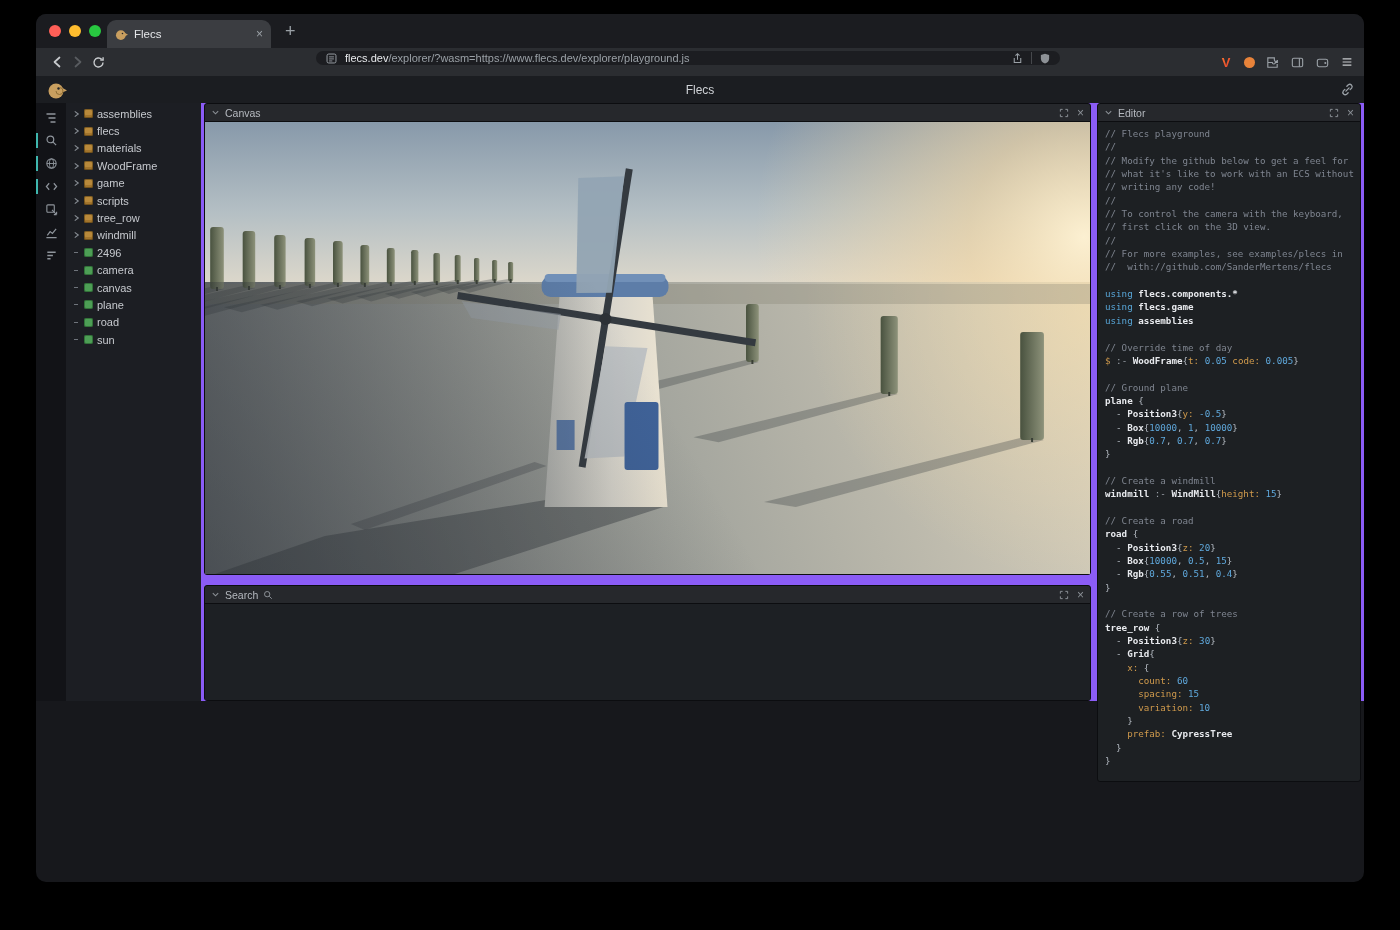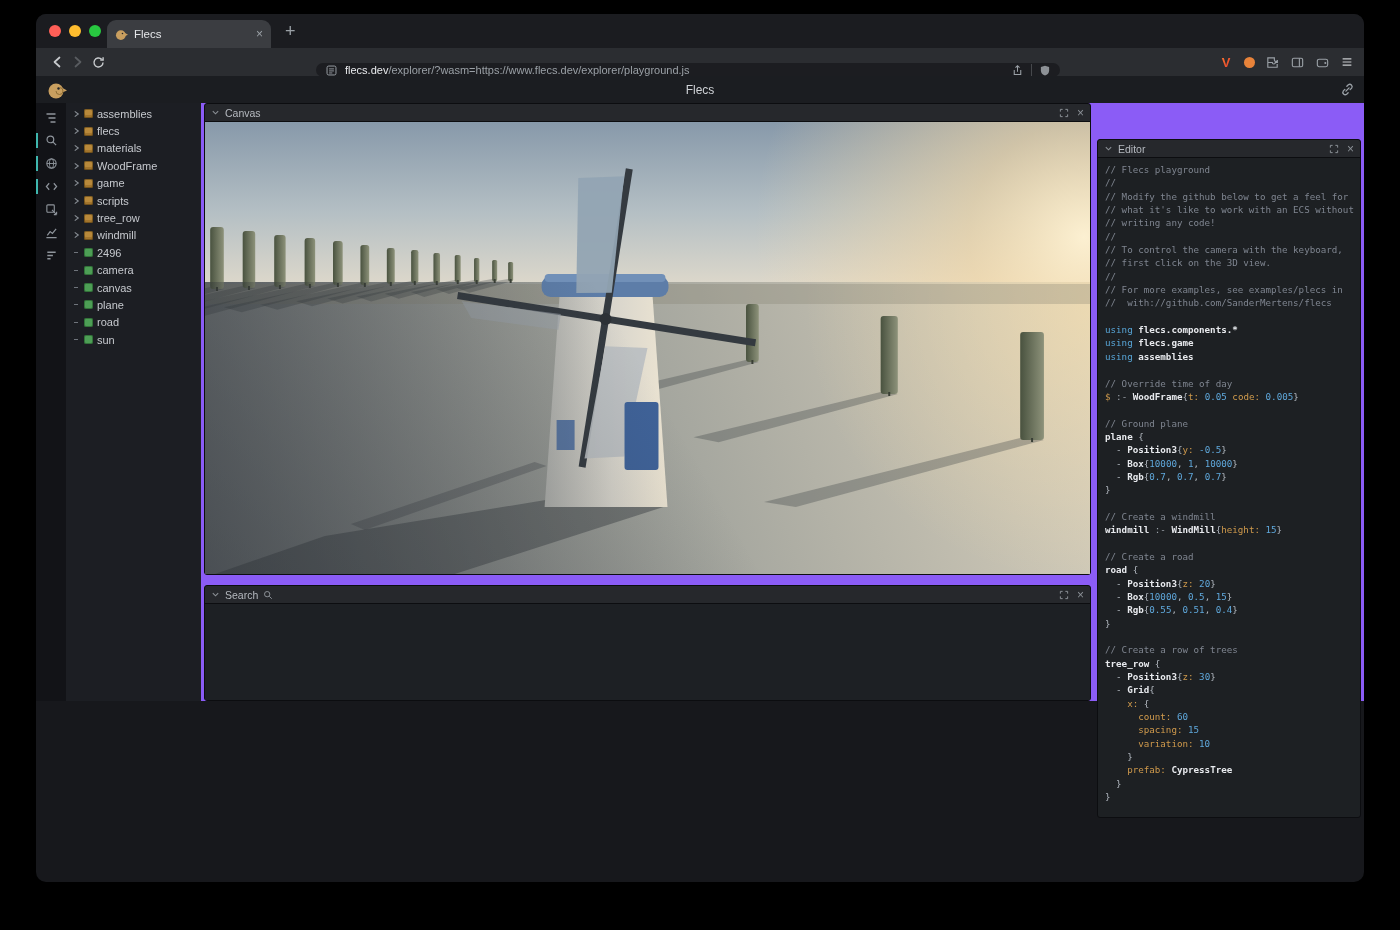--- a/index.html
+++ b/index.html
@@ -11,21 +11,21 @@
   .tabstrip{height:34px;background:#1b1c20;display:flex;align-items:center;padding-left:13px;}
   .lights{display:flex;gap:8px;align-items:center;}
   .light{width:12px;height:12px;border-radius:50%;}
   .light.r{background:#ff5f57}.light.y{background:#febc2e}.light.g{background:#28c840}
   .tab{margin-left:6px;width:164px;height:28px;background:#3b3d41;border-radius:9px 9px 0 0;display:flex;align-items:center;gap:6px;padding:0 8px;position:relative;top:3px;}
   .tab-title{flex:1;font-size:11.5px;color:#e4e6e9;white-space:nowrap;overflow:hidden;}
   .tab-close{color:#9aa0a6;font-size:12px;line-height:1;}
   .newtab{color:#9aa0a6;font-size:18px;margin-left:14px;}
   .toolbar{height:28px;background:#2b2d31;display:flex;align-items:center;padding:0 10px;position:relative;}
   .navbtn{width:21px;height:22px;display:flex;align-items:center;justify-content:center;}
-  .urlbar{position:absolute;left:280px;top:15px;width:744px;height:14px;background:#1c1d21;border-radius:11px;display:flex;align-items:center;padding:0 9px;gap:7px;}
+  .urlbar{position:absolute;left:280px;top:3px;width:744px;height:14px;background:#1c1d21;border-radius:11px;display:flex;align-items:center;padding:0 9px;gap:7px;}
   .url-text{font-size:11px;color:#9aa0a6;white-space:nowrap;overflow:hidden;flex:1;}
   .url-domain{color:#e8eaed;}
   .url-sep{width:1px;height:12px;background:#46484c;flex:none;}
   .toolbar-right{margin-left:auto;display:flex;align-items:center;gap:10px;}
   .orange-dot{width:11px;height:11px;border-radius:50%;background:#e8833a;}
 
   
   .pageheader{height:27px;background:#1b1d21;position:relative;display:flex;align-items:center;}
   .page-title{position:absolute;left:0;right:0;text-align:center;font-size:12px;color:#cfd2d6;}
   .page-logo{margin-left:11px;z-index:1;display:flex;}
@@ -46,21 +46,21 @@
   .panel{background:#1d2023;border:1px solid #0c0d10;border-radius:3px;display:flex;flex-direction:column;}
   .phead{height:18px;background:#26282c;display:flex;align-items:center;gap:5px;padding:0 6px;border-bottom:1px solid #0c0d10;flex:none;border-radius:3px 3px 0 0;}
   .ptitle{font-size:10.5px;color:#b5b9bf;}
   .phicons{margin-left:auto;display:flex;align-items:center;gap:8px;}
   .px{color:#8b9096;font-size:12px;line-height:1;}
   .canvas-panel{height:472px;flex:none;}
   .canvas-body{flex:1;position:relative;overflow:hidden;background:#9aa7b0;}
   .canvas-body svg{position:absolute;inset:0;width:100%;height:100%;}
   .search-panel{margin-top:10px;flex:1;}
   .search-body{flex:1;background:#1d2024;}
-  .editorcol{width:270px;padding:0 3px;flex:none;margin-top:36px;}
+  .editorcol{width:270px;padding:0 3px;flex:none;}
   .editor-panel{height:679px;}
   .editor-body{flex:1;overflow:hidden;padding:5px 0 0 7px;}
   .cl{font-family:"DejaVu Sans Mono",monospace;font-size:9.2px;line-height:13.35px;white-space:pre;color:var(--tok-w);}
   .t-c{color:var(--tok-c)}.t-k{color:var(--tok-k)}.t-n{color:var(--tok-n)}
   .t-e{color:var(--tok-e);font-weight:bold}.t-p{color:var(--tok-p)}.t-w{color:var(--tok-w)}.t-o{color:var(--tok-o)}
 </style>
 </head>
 <body>
 
 <div class="window">

